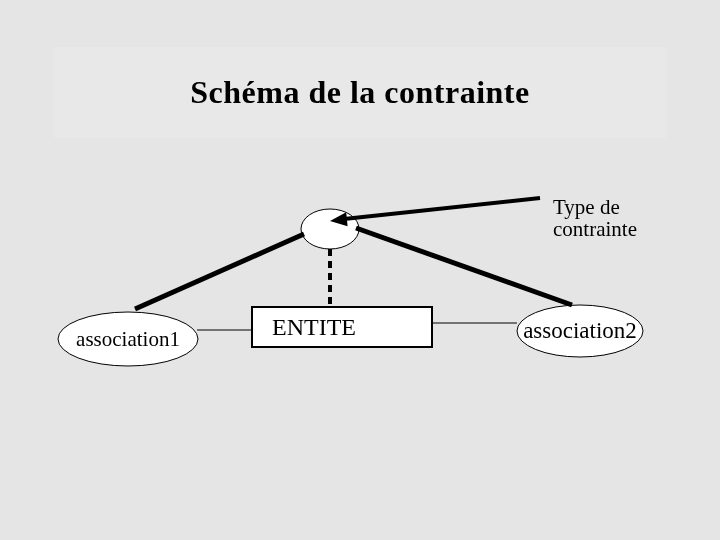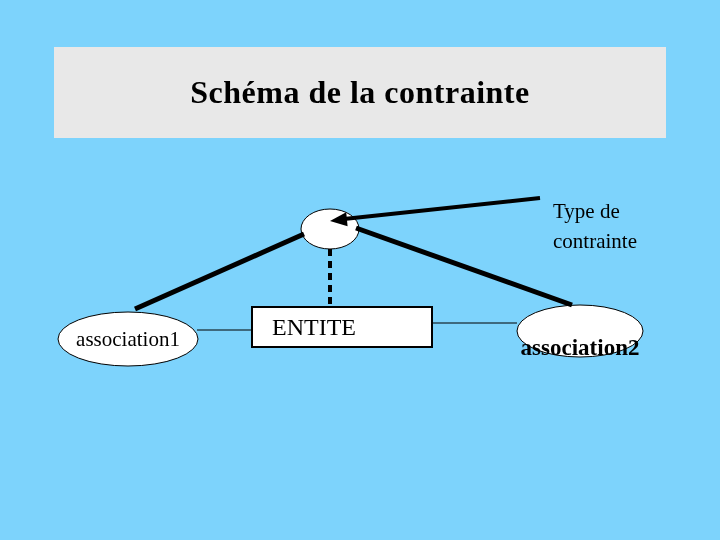--- a/index.html
+++ b/index.html
@@ -4,21 +4,21 @@
 <style>
   html, body {
     margin: 0;
     padding: 0;
     background: #ffffff;
   }
   .slide {
     position: relative;
     width: 720px;
     height: 540px;
-    background: #7dd3fc;
+    background: #e5e5e5;
     overflow: hidden;
     font-family: "Liberation Serif", "DejaVu Serif", serif;
     color: #000000;
   }
   .title-banner {
     position: absolute;
     left: 54px;
     top: 47px;
     width: 612px;
     height: 91px;
@@ -59,35 +59,34 @@
     top: 312px;
     width: 140px;
     height: 54px;
     display: flex;
     align-items: center;
     justify-content: center;
     font-size: 21px;
   }
   .assoc2-label {
     left: 517px;
-    top: 322px;
+    top: 305px;
     width: 126px;
     height: 52px;
     display: flex;
     align-items: center;
     justify-content: center;
     font-size: 23px;
-    font-weight: bold;
   }
   .constraint-type-label {
     left: 553px;
     top: 196px;
     width: 112px;
     font-size: 21px;
-    line-height: 30px;
+    line-height: 22px;
     white-space: normal;
   }
 </style>
 </head>
 <body>
 
 <div class="slide">
 
   <div class="title-banner">
     <div class="title-text">Schéma de la contrainte</div>

